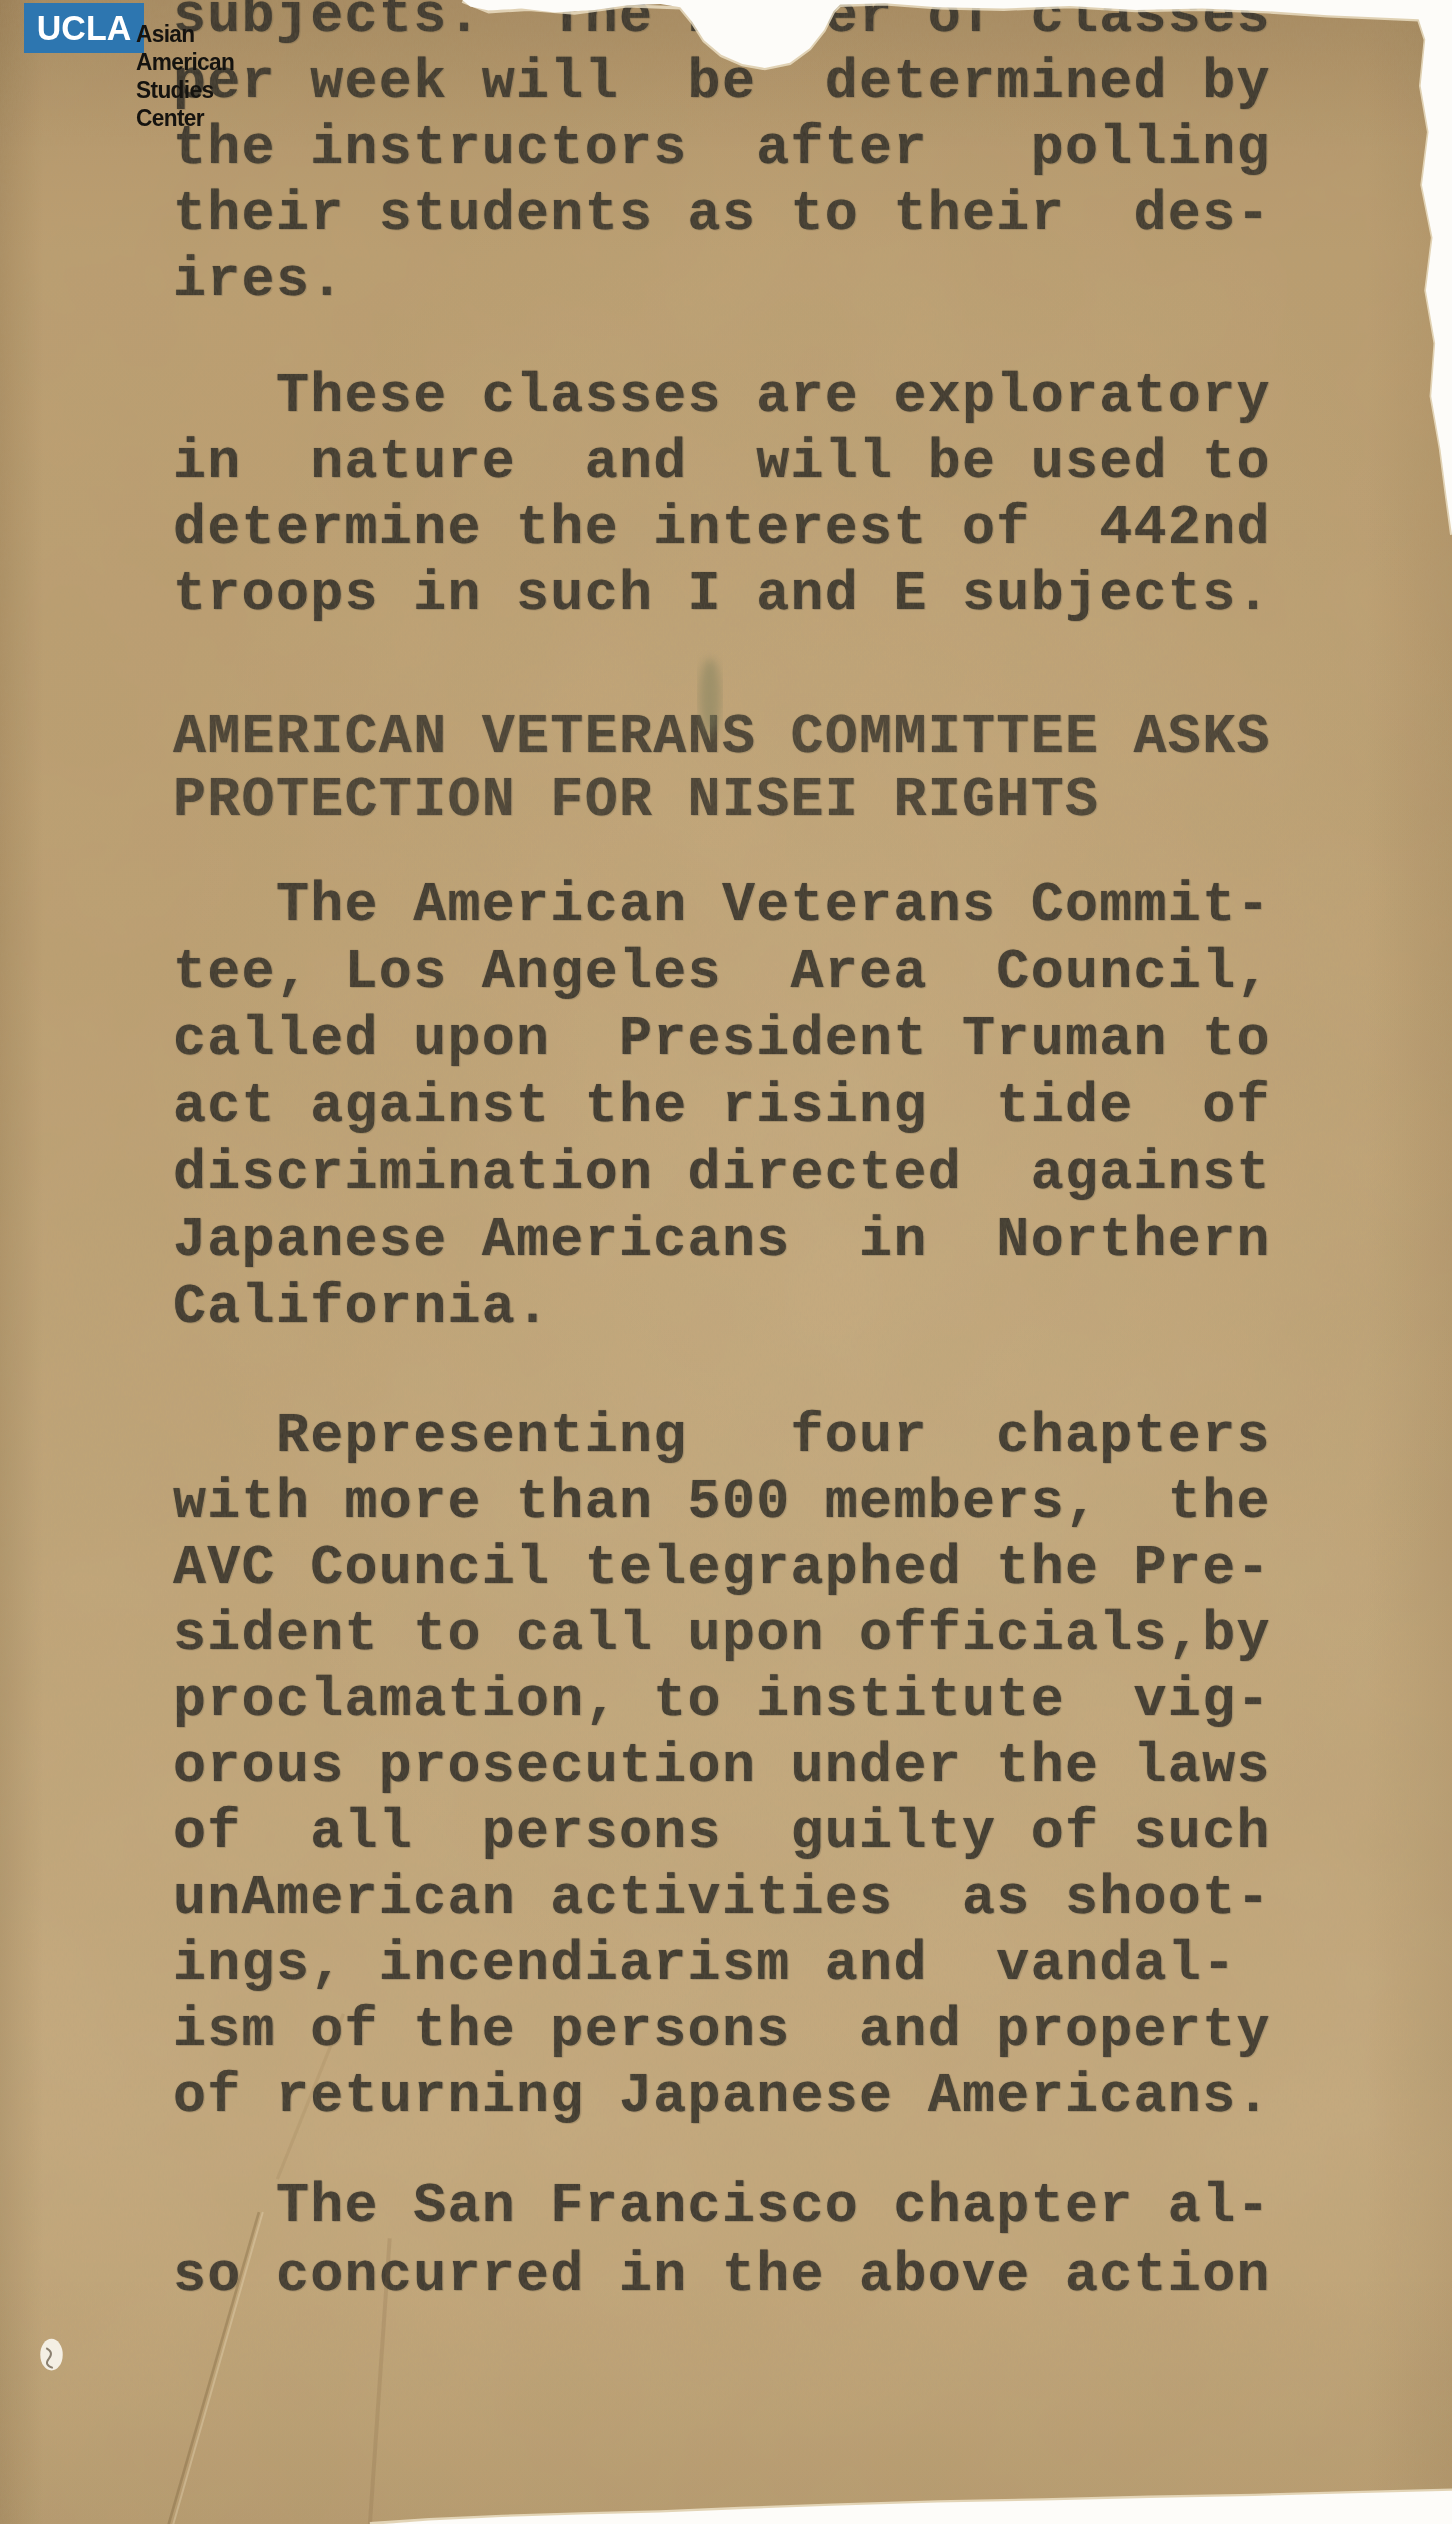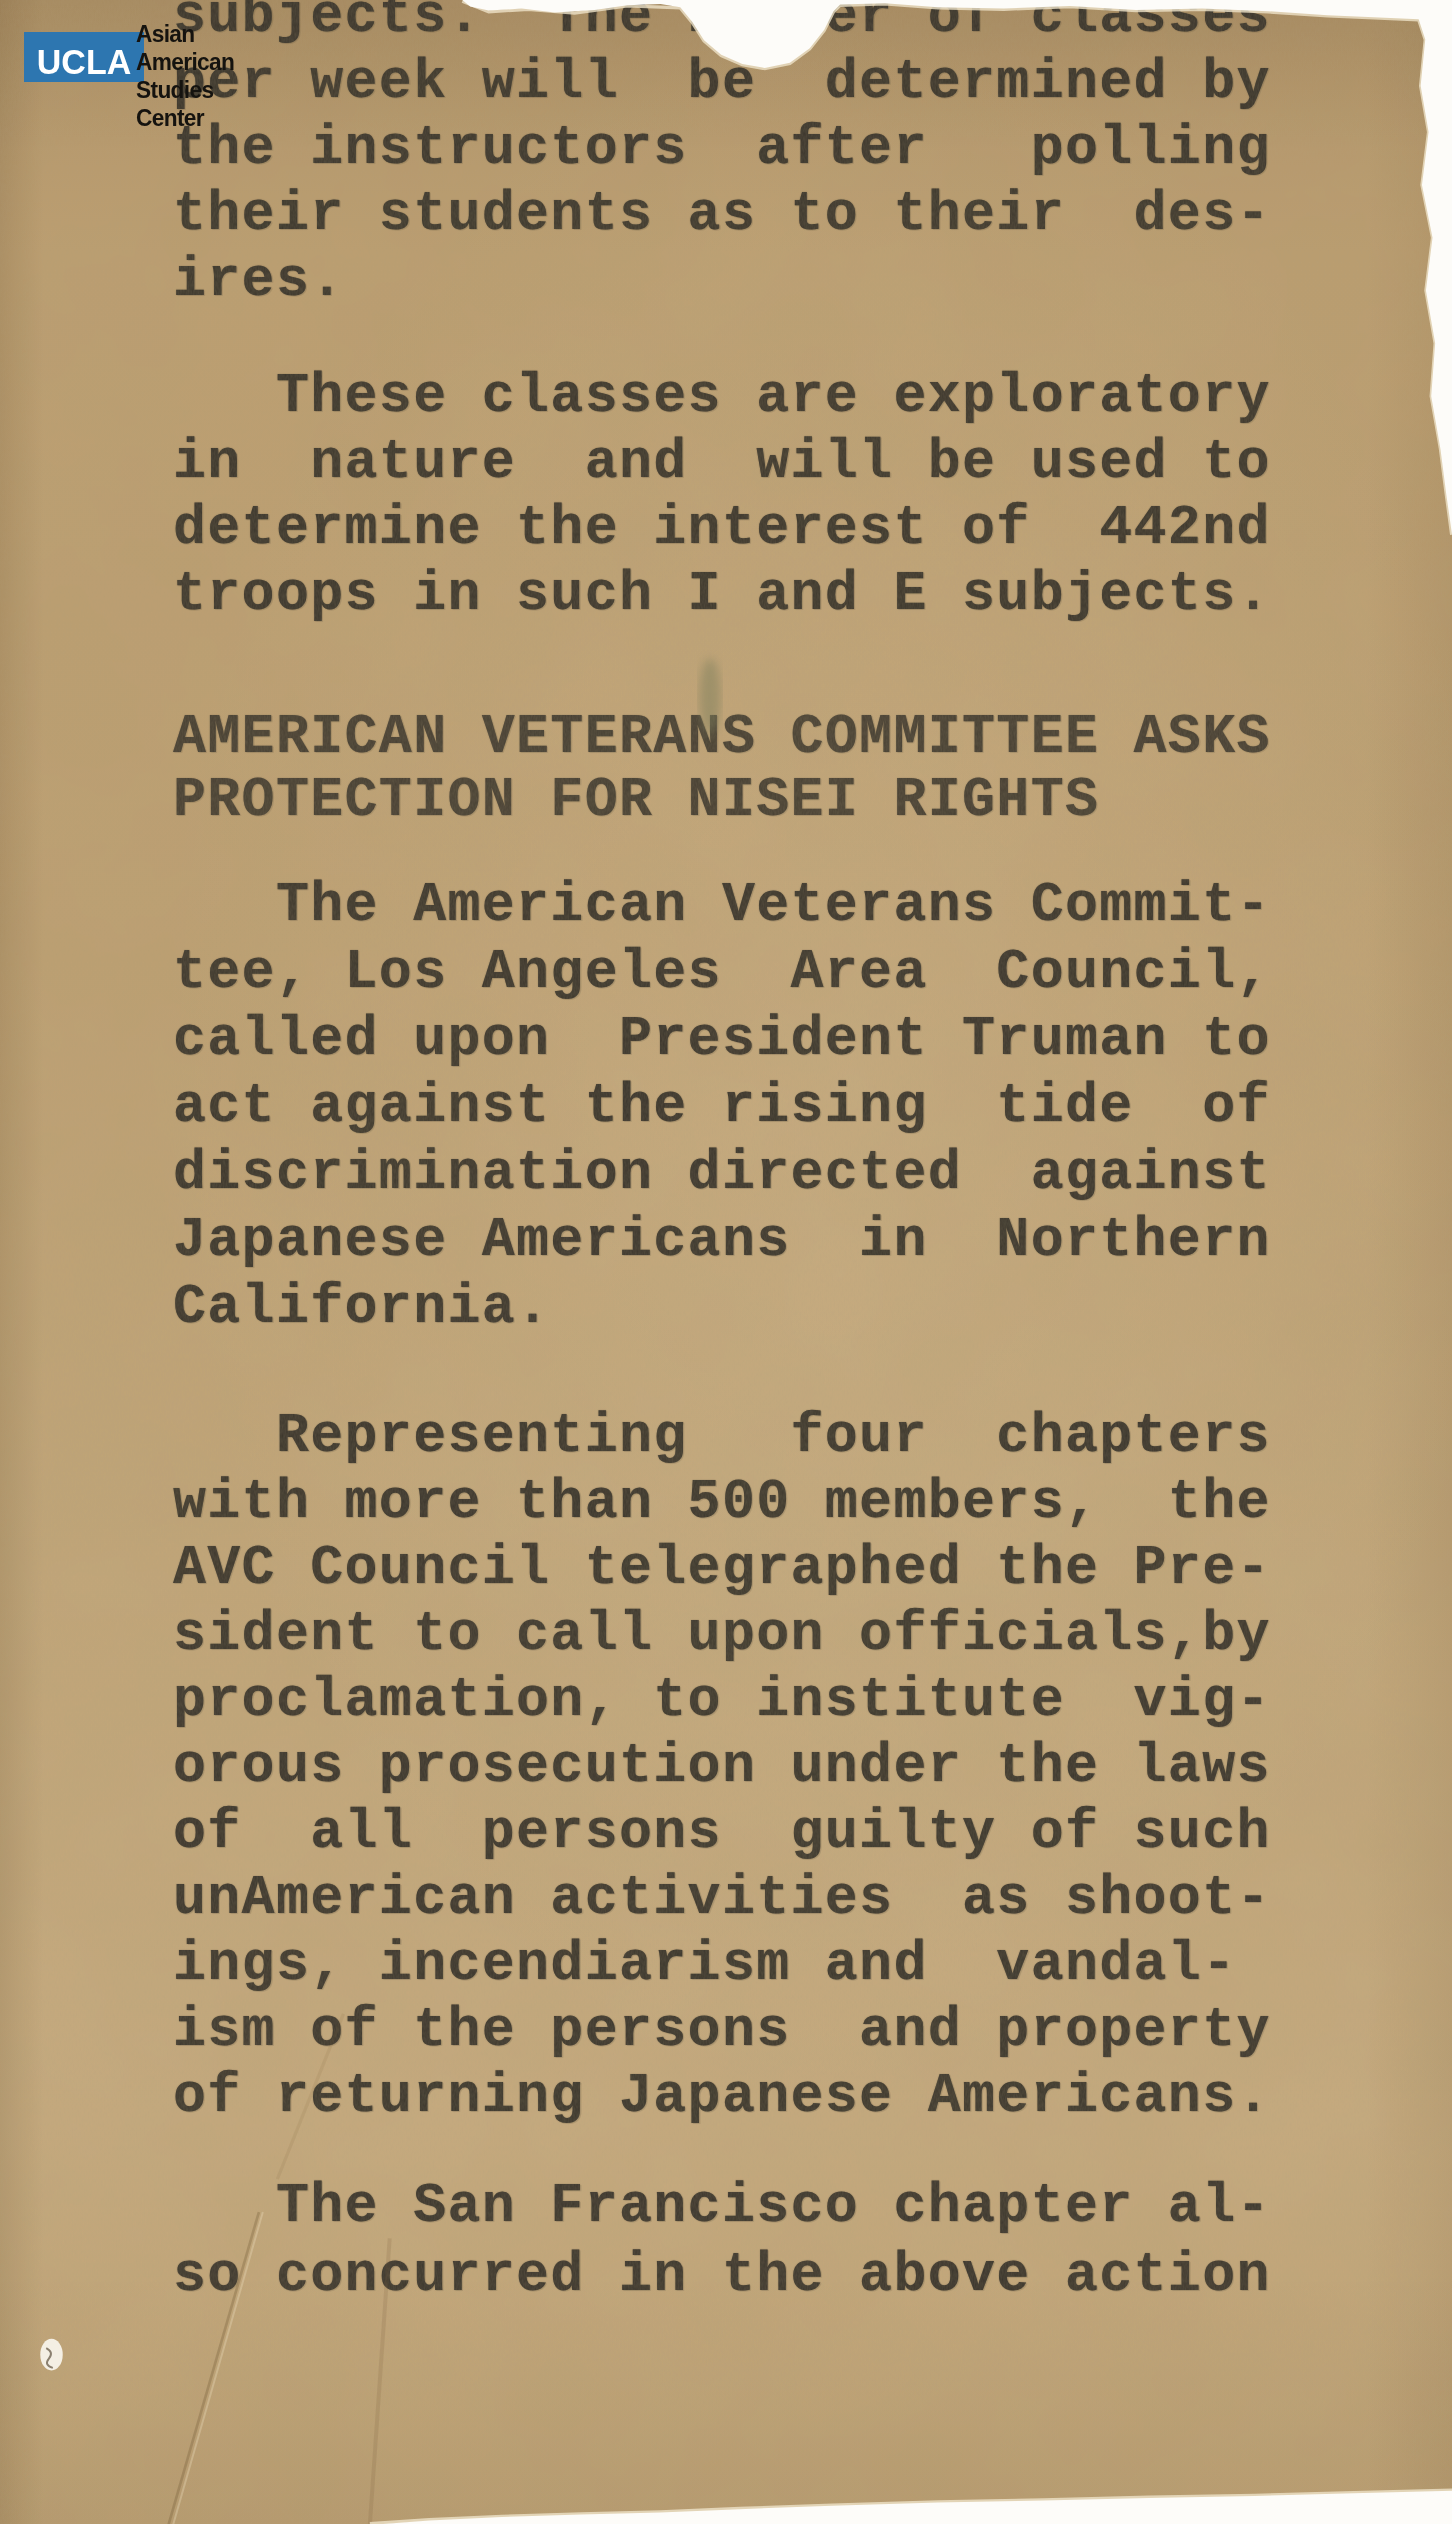--- a/index.html
+++ b/index.html
@@ -40,23 +40,23 @@
   .p2{top:706px;line-height:63px;}
   .p2 .line{opacity:.85;}
   .p3{top:872px;line-height:67px;}
   .p4{top:1404px;}
   .p5{top:2172px;line-height:69px;}
   
   .overlay{position:absolute;left:0;top:0;width:1453px;height:2525px;pointer-events:none;}
   
   .brand{position:absolute;left:0;top:0;}
   .logo-box{
-    position:absolute;left:24px;top:32px;width:120px;height:50px;
+    position:absolute;left:24px;top:3px;width:120px;height:50px;
     background:var(--logo-blue,#2d76b0);
-    display:flex;align-items:flex-end;justify-content:center;
+    display:flex;align-items:center;justify-content:center;
   }
   .logo-box span{
     color:var(--logo-text-color,#fff);
     font-weight:bold;font-size:34px;letter-spacing:0px;
     transform:scaleY(1.02);
     font-family:"Liberation Sans",sans-serif;
   }
   .org{
     position:absolute;left:136px;top:20px;
     color:var(--org-text-color,#15130f);

